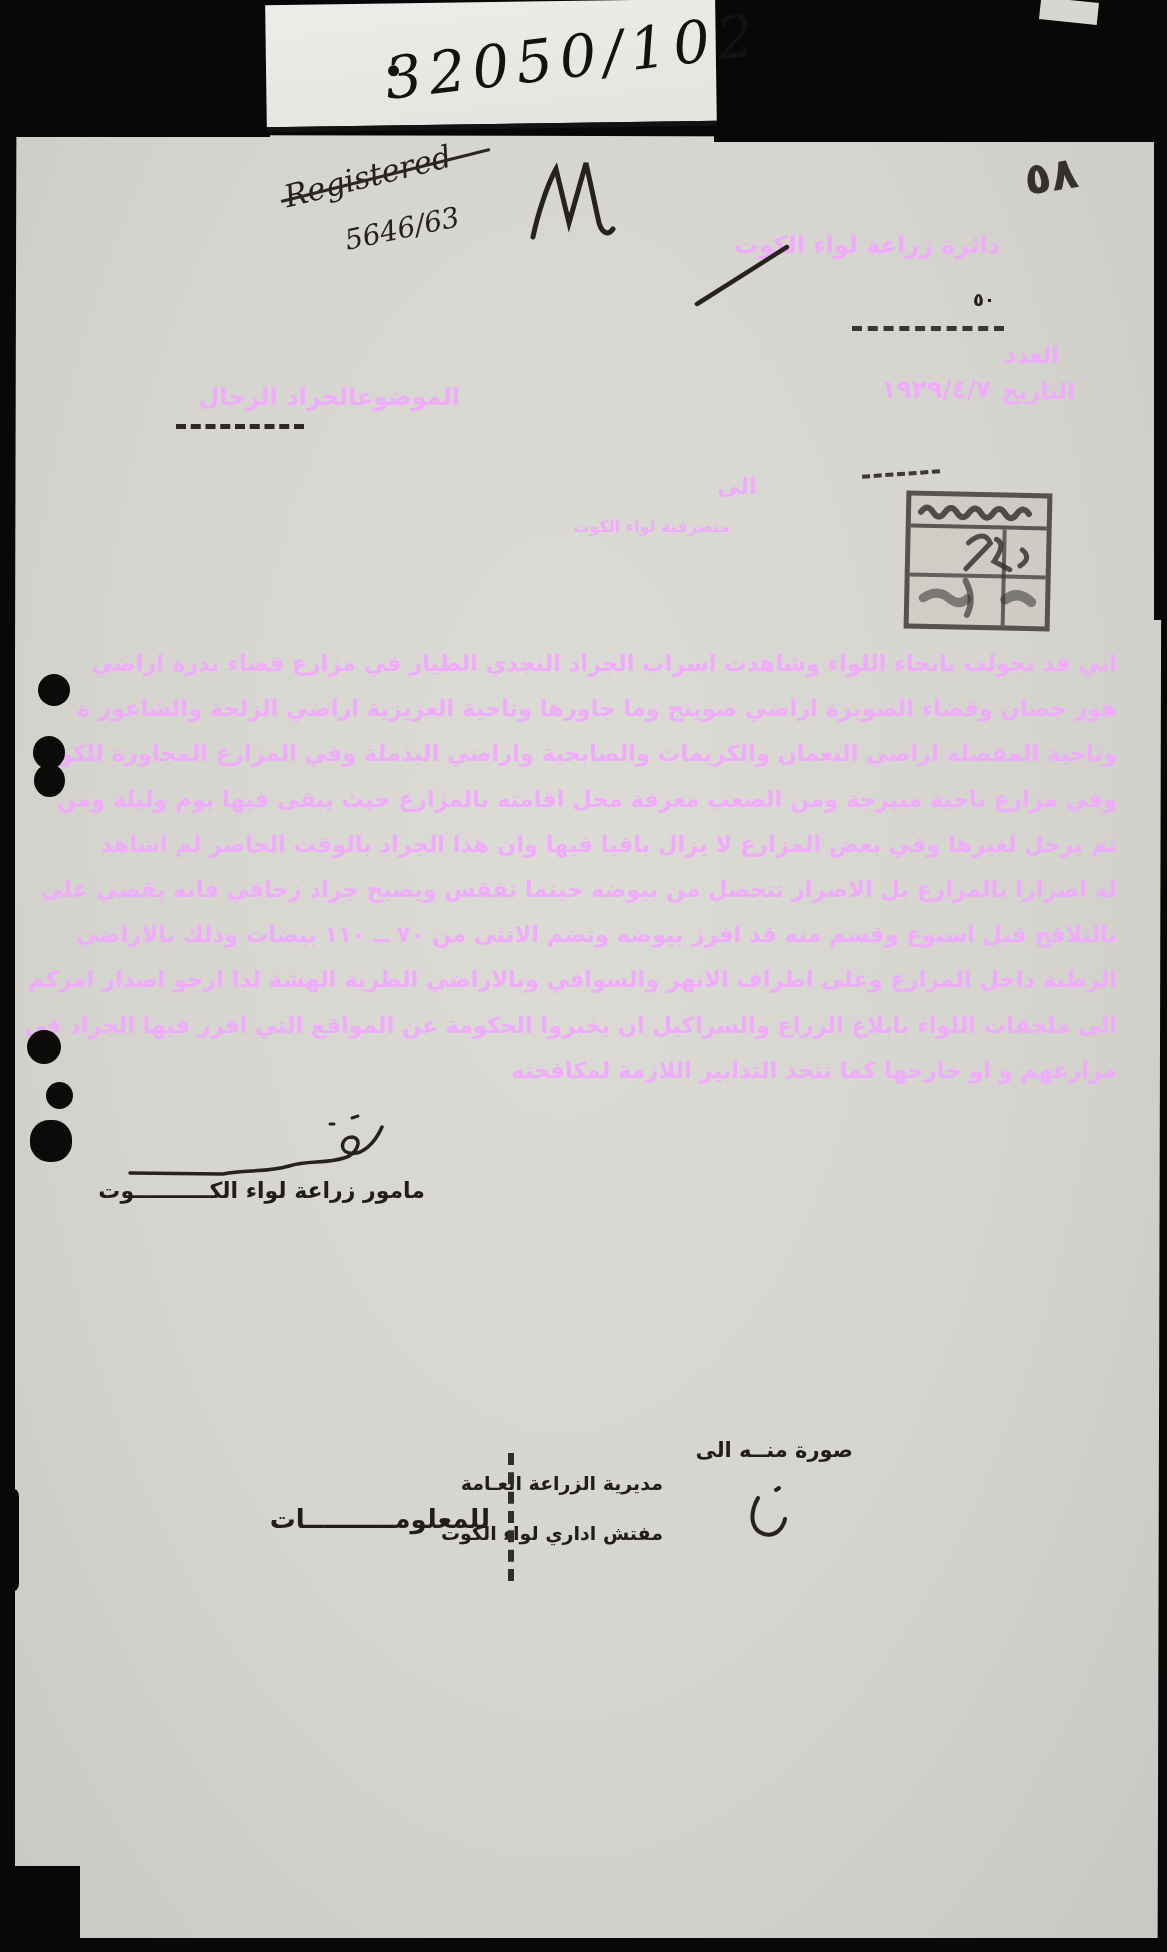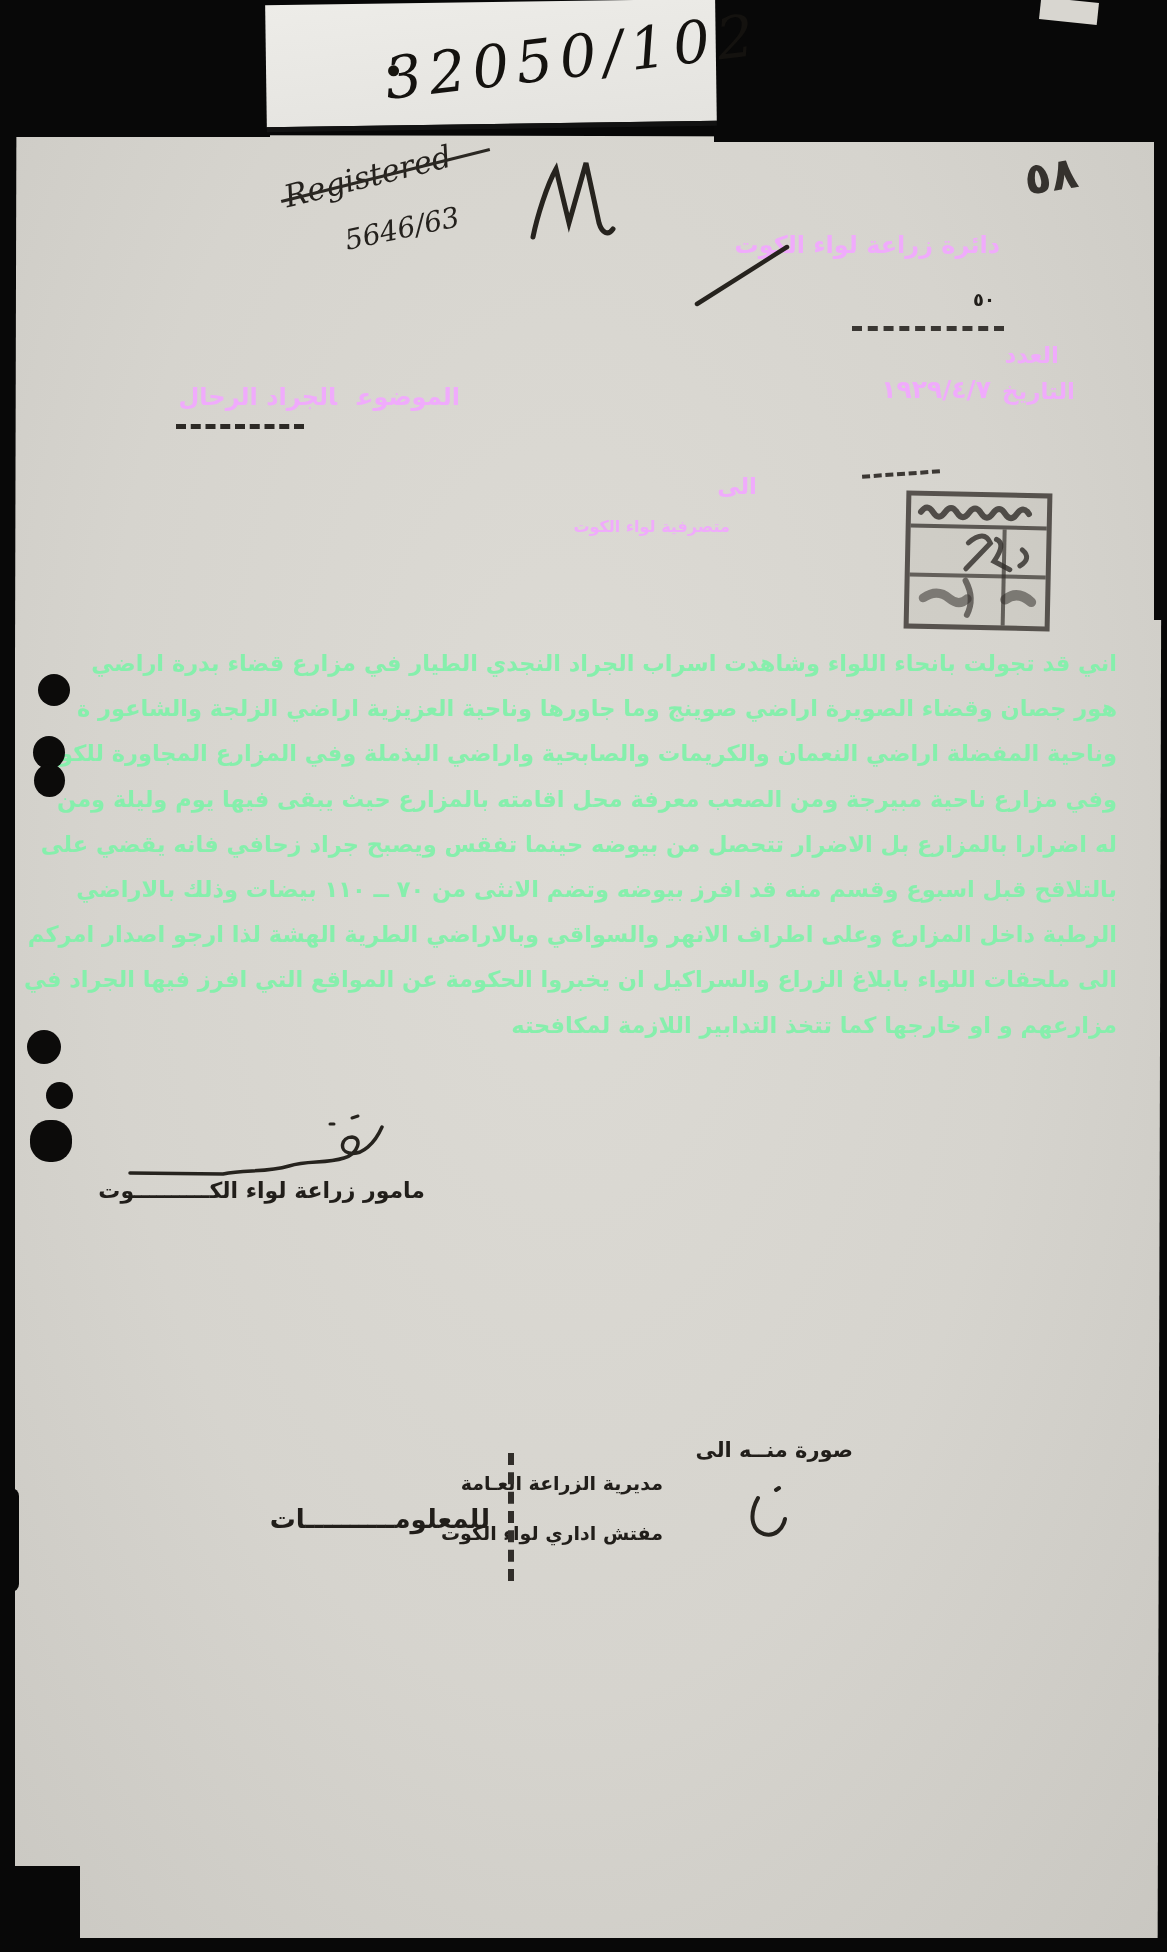--- a/index.html
+++ b/index.html
@@ -27,34 +27,34 @@
   .print{color:#f0abfc;font-weight:bold;direction:rtl;white-space:nowrap;}
   .hand{color:#211e1a;font-weight:bold;direction:rtl;white-space:nowrap;}
   #corner-no{left:1024px;top:150px;font-size:44px;color:#35322e;font-weight:bold;transform:rotate(-9deg);}
   #dept{right:167px;top:231px;font-size:24px;}
   #no-label{right:108px;top:300px;font-size:23px;margin-top:42px;}
   #no-value{right:172px;top:289px;font-size:18px;margin-left:22px;}
   #no-dashes{left:852px;top:326px;width:152px;height:0;border-top:5px dashed #3a3733;}
   #date-label{right:92px;top:378px;font-size:23px;}
   #date-value{right:176px;top:375px;font-size:25px;}
   #subject{right:707px;top:383px;font-size:24px;}
-  #subject .gap{margin-left:20px;}
+  #subject .gap{}
   #subject-dashes{left:176px;top:424px;width:128px;height:0;border-top:5px dashed #2d2a26;}
   #to-word{right:410px;top:473px;font-size:23px;}
   #addressee{right:437px;top:517px;font-size:16px;}
   
   #stamp{left:905px;top:492px;width:136px;height:128px;border:5px solid rgba(52,48,44,.78);
          transform:rotate(1.2deg);background:rgba(120,114,108,.08);}
   #stamp-band{position:absolute;left:0;top:0;right:0;height:28px;border-bottom:4px solid rgba(52,48,44,.75);}
   #stamp-vline{position:absolute;left:68%;top:32px;bottom:0;width:4px;background:rgba(52,48,44,.7);}
   #stamp-hline{position:absolute;left:0;right:0;top:60%;height:4px;background:rgba(52,48,44,.7);}
   #stamp-predash{left:862px;top:472px;width:78px;height:0;border-top:4px dashed #3c3834;transform:rotate(-4deg);}
   
   #body-text{left:55px;top:641px;width:1062px;}
-  .bline{direction:rtl;text-align:right;font-size:22.5px;font-weight:bold;color:#86efac;
+  .bline{direction:rtl;text-align:right;font-size:22.5px;font-weight:bold;color:#f0abfc;
          line-height:45.2px;height:45.2px;white-space:nowrap;}
   
   #sig-title{right:742px;top:1178px;font-size:22px;}
   
   #copy-to{right:314px;top:1438px;font-size:21px;}
   #recipient-0{right:504px;top:1472px;font-size:19px;text-align:right;}
   #recipient-1{right:504px;top:1522px;font-size:19px;}
   #footer-vline{left:508px;top:1453px;height:128px;width:0;border-left:6px dashed #312e2a;}
   #footer-note{right:677px;top:1504px;font-size:26px;}
   
@@ -121,20 +121,21 @@
         <path d="M56 84 q10 18 2 34" stroke-width="6" opacity=".8"></path>
       </g>
     </svg>
   </div>
 
   <div class="abs" id="body-text">
     <div class="bline">اني قد تجولت بانحاء اللواء وشاهدت اسراب الجراد النجدي الطيار في مزارع قضاء بدرة اراضي</div>
     <div class="bline">هور جصان وقضاء الصويرة اراضي صوينج  وما جاورها وناحية العزيزية اراضي الزلجة والشاعور ة</div>
     <div class="bline">وناحية المفضلة اراضي النعمان والكريمات والصابحية واراضي البذملة وفي المزارع المجاورة للكوت</div>
     <div class="bline">وفي مزارع ناحية مبيرجة  ومن الصعب معرفة محل اقامته بالمزارع حيث يبقى فيها يوم وليلة ومن</div>
+    <div class="bline">ثم يرحل لغيرها وفي بعض المزارع لا يزال  باقيا فيها وان هذا الجراد بالوقت الحاضر لم اشاهد</div>
     <div class="bline">له اضرارا بالمزارع بل الاضرار تتحصل من بيوضه حينما تفقس ويصبح  جراد زحافي فانه يقضي على</div>
     <div class="bline">بالتلاقح قبل اسبوع وقسم منه قد افرز بيوضه  وتضم الانثى من ٧٠ ــ ١١٠ بيضات وذلك بالاراضي</div>
     <div class="bline">الرطبة داخل المزارع وعلى اطراف الانهر والسواقي وبالاراضي الطرية الهشة لذا ارجو اصدار امركم</div>
     <div class="bline">الى ملحقات اللواء بابلاغ الزراع والسراكيل ان يخبروا الحكومة عن المواقع التي افرز فيها الجراد في</div>
     <div class="bline">مزارعهم و او خارجها كما تتخذ التدابير  اللازمة لمكافحته</div>
   </div>
 
   <div class="abs hand" id="sig-title">مامور زراعة لواء الكــــــــــوت</div>
 
   <div class="abs hand" id="copy-to">صورة منــه الى</div>

